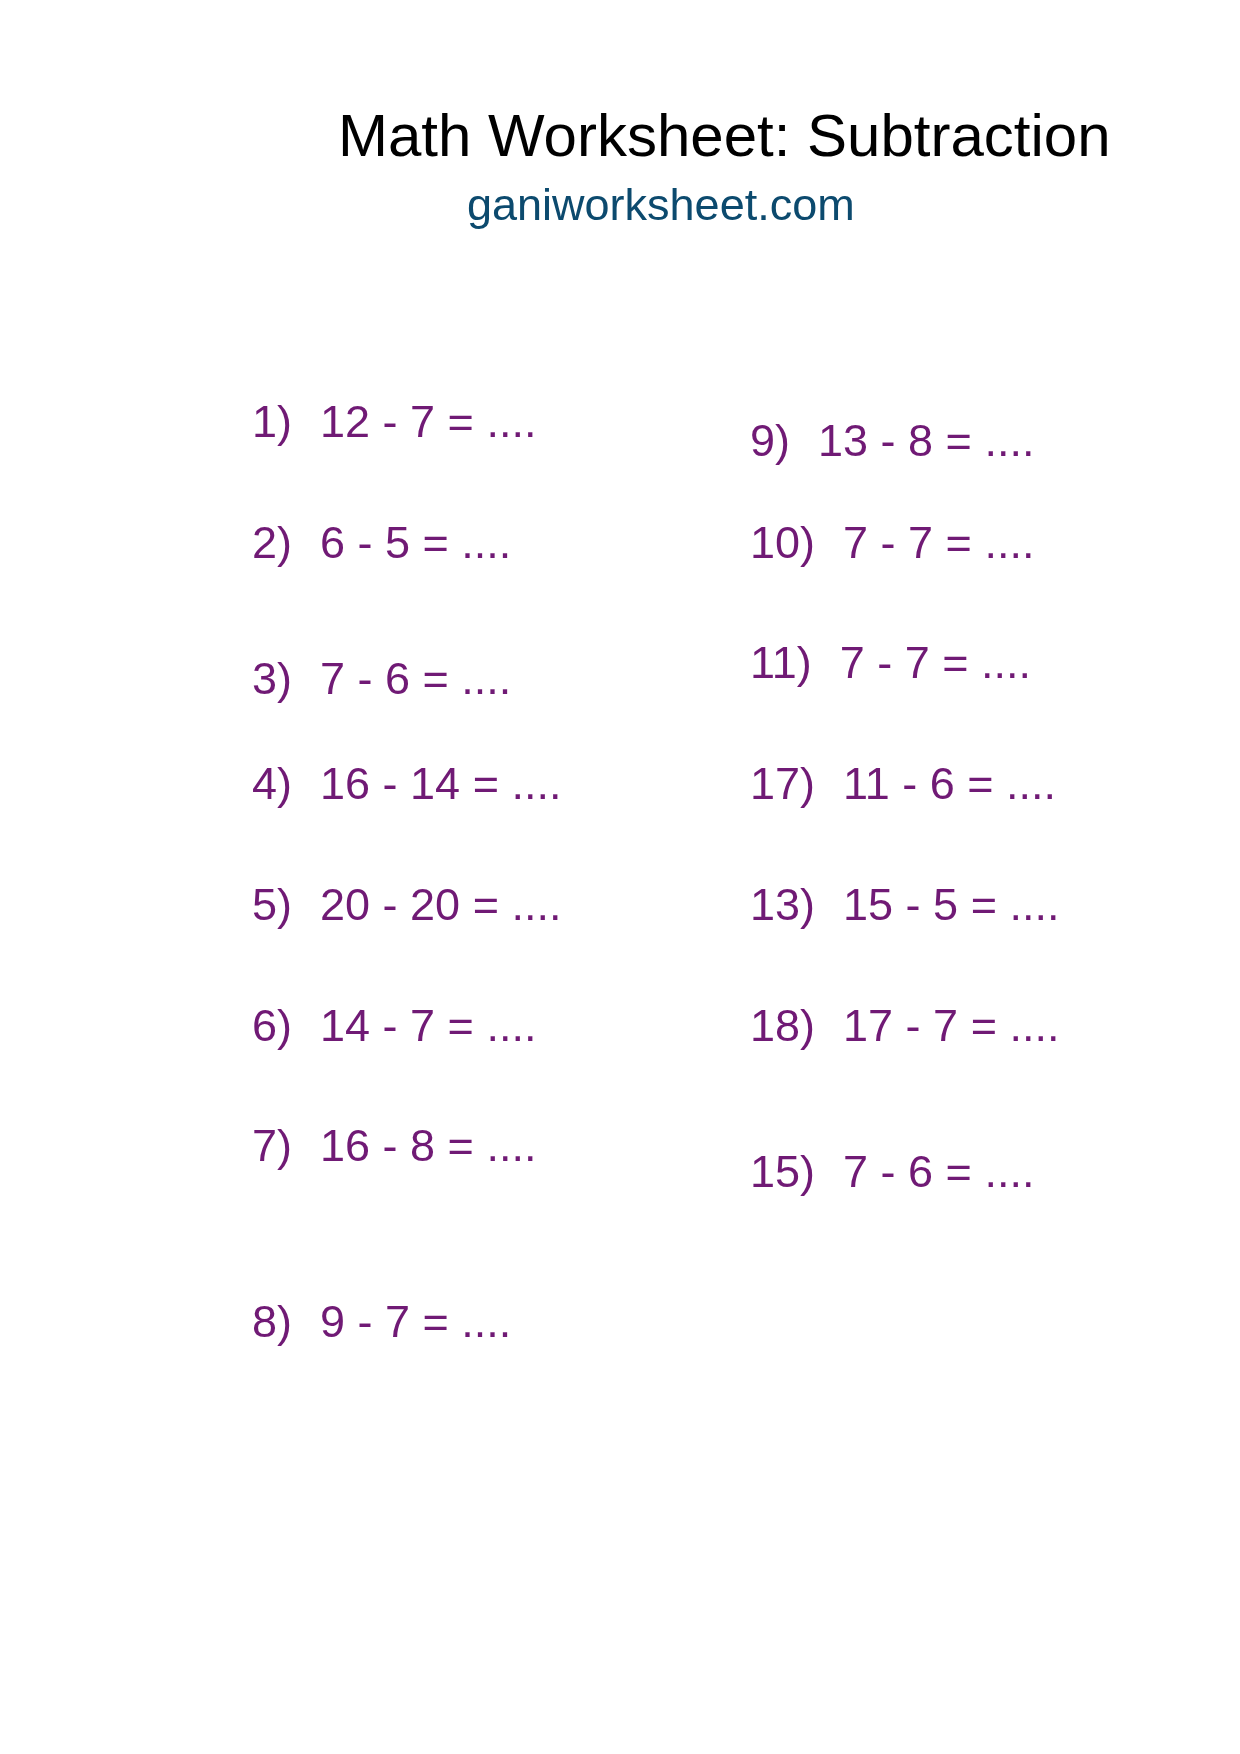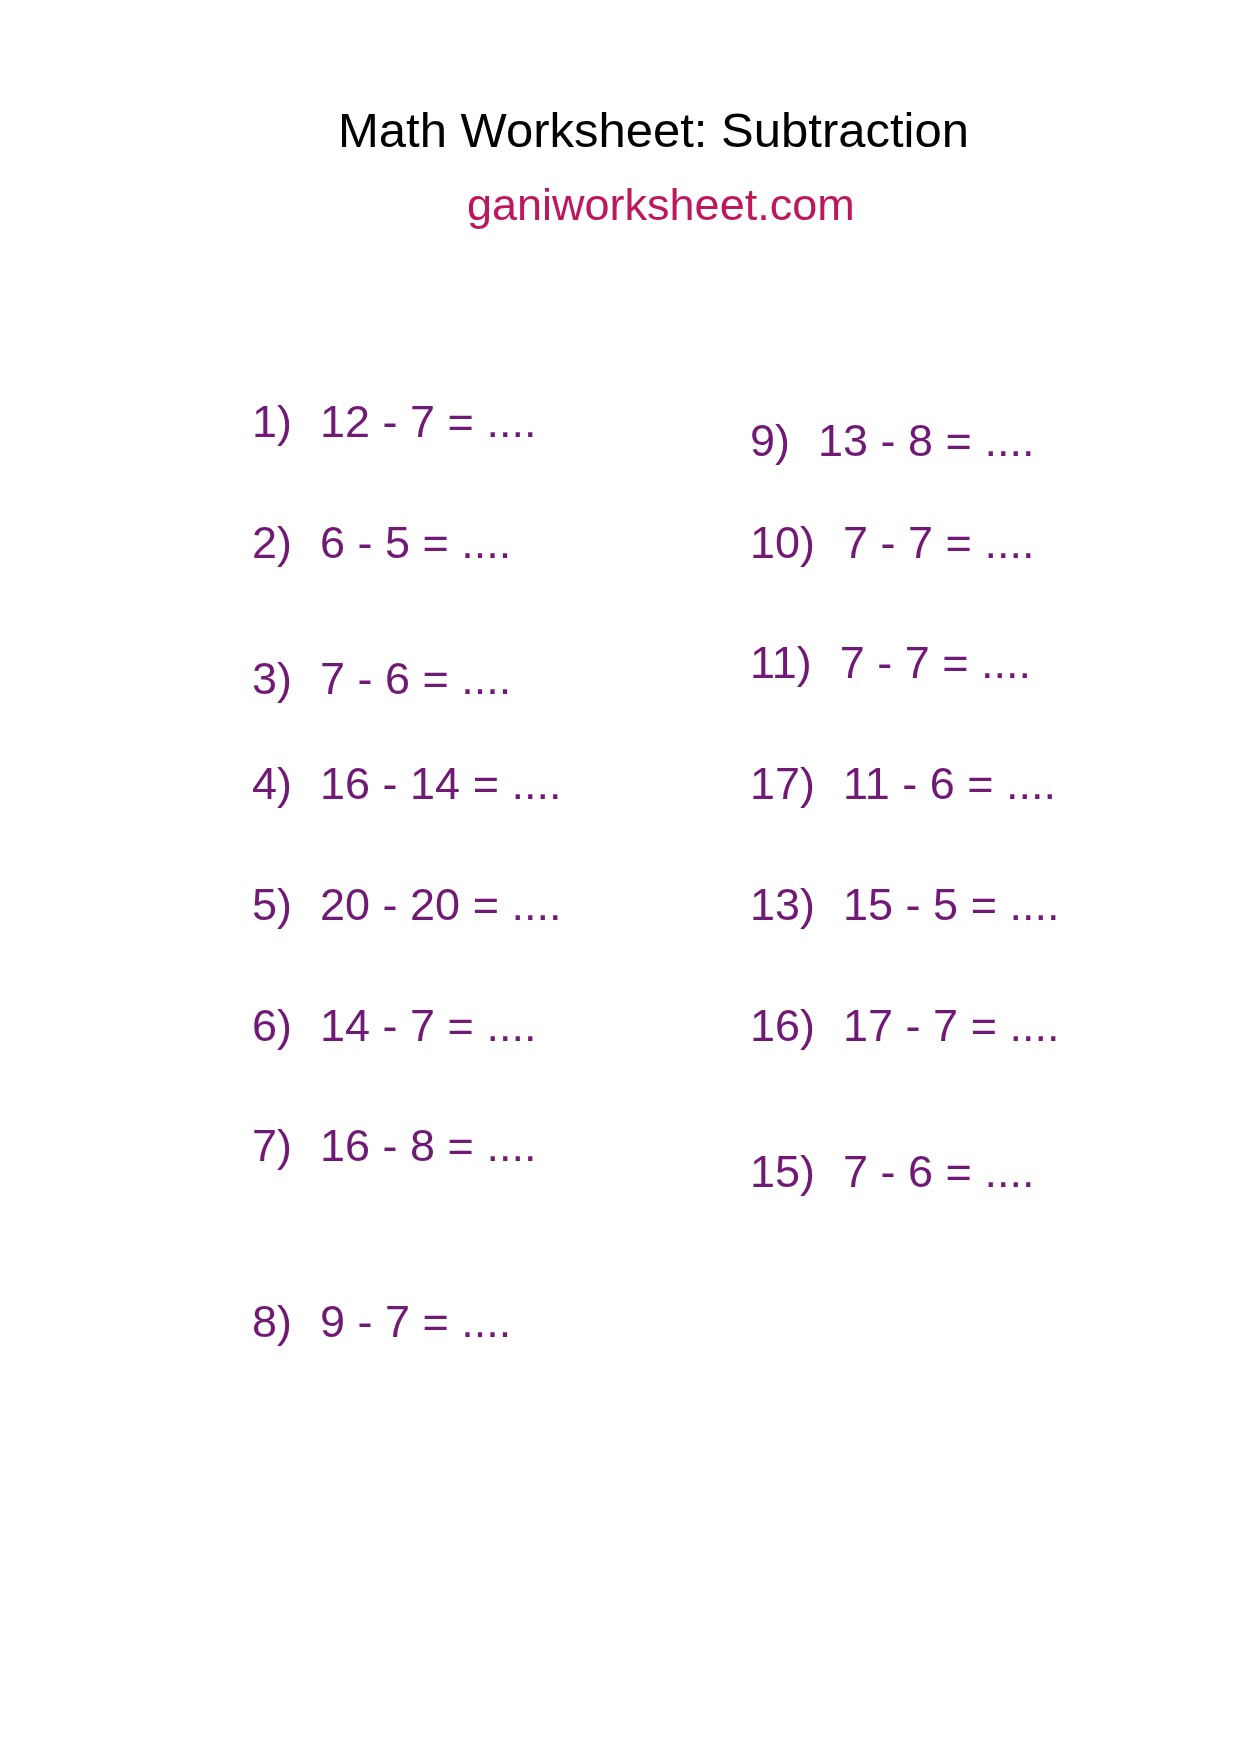--- a/index.html
+++ b/index.html
@@ -13,35 +13,35 @@
     height: 1754px;
     background: #ffffff;
     font-family: "Liberation Sans", "DejaVu Sans", sans-serif;
     color: #000000;
     overflow: hidden;
   }
   .title {
     position: absolute;
     left: 338px;
     top: 106px;
-    font-size: 49px;
+    font-size: 60px;
     line-height: 1;
     font-weight: 400;
     white-space: pre;
     color: #000000;
   }
   .subtitle {
     position: absolute;
     left: 467px;
     top: 182px;
     font-size: 45px;
     line-height: 1;
     font-weight: 400;
     white-space: pre;
-    color: #be185d;
+    color: #0c4a6e;
   }
   .prob {
     position: absolute;
     font-size: 45px;
     line-height: 1;
     font-weight: 400;
     white-space: pre;
     color: #701a75;
   }
   .col-left  { left: 202px; }
@@ -96,19 +96,19 @@
   <div class="prob col-right" style="top:595px">
     <span class="num">11)</span><span class="expr">7 - 7 = ....</span>
   </div>
   <div class="prob col-right" style="top:716px">
     <span class="num">17)</span><span class="expr">11 - 6 = ....</span>
   </div>
   <div class="prob col-right" style="top:837px">
     <span class="num">13)</span><span class="expr">15 - 5 = ....</span>
   </div>
   <div class="prob col-right" style="top:958px">
-    <span class="num">16)</span><span class="expr">17 - 7 = ....</span>
+    <span class="num">18)</span><span class="expr">17 - 7 = ....</span>
   </div>
   <div class="prob col-right" style="top:1104px">
     <span class="num">15)</span><span class="expr">7 - 6 = ....</span>
   </div>
 
 </div>
 
 </body></html>

